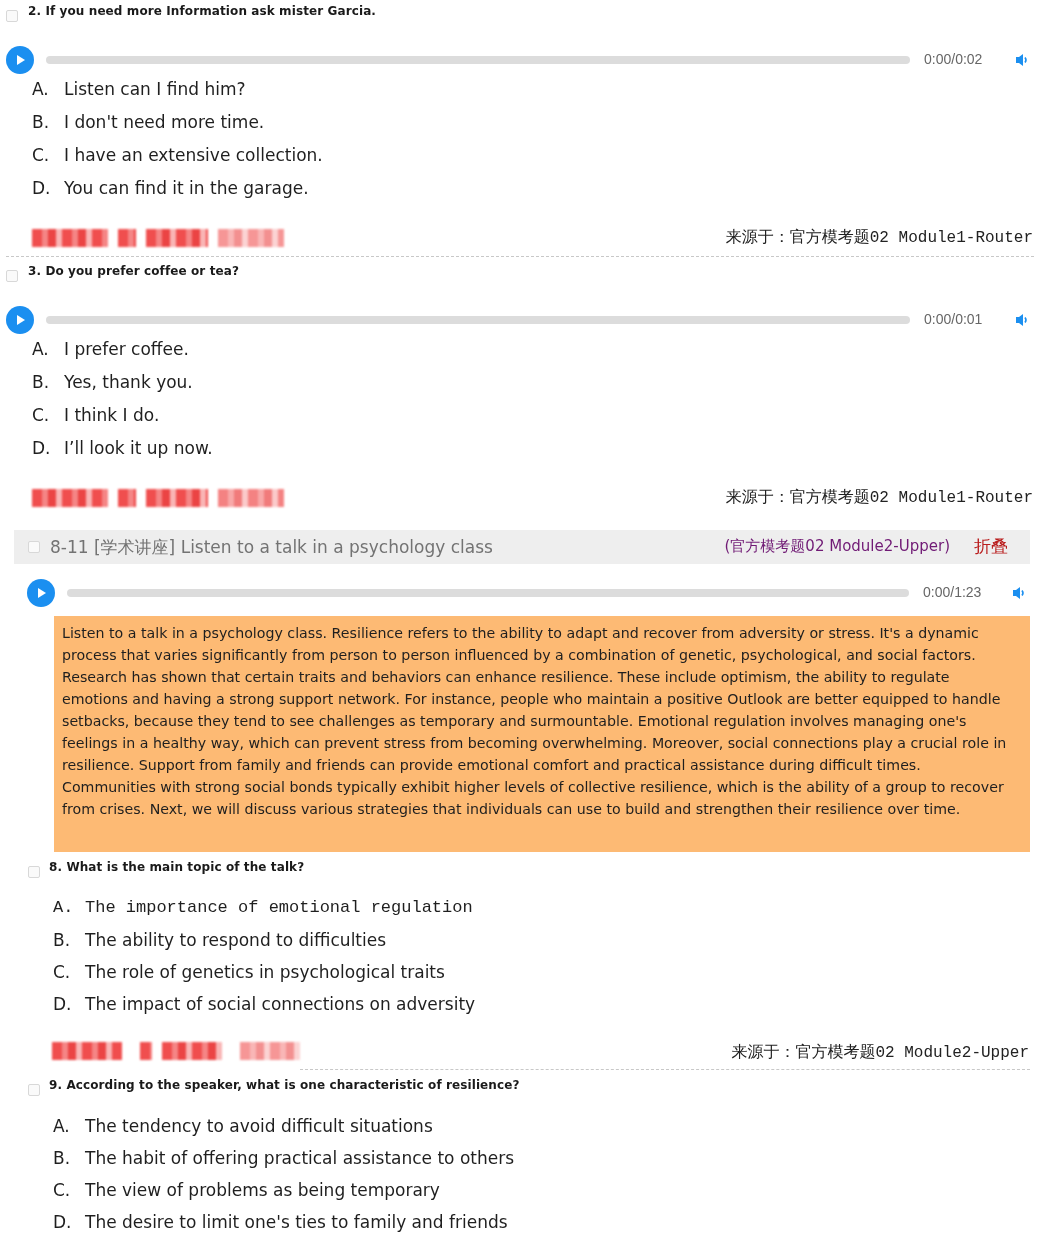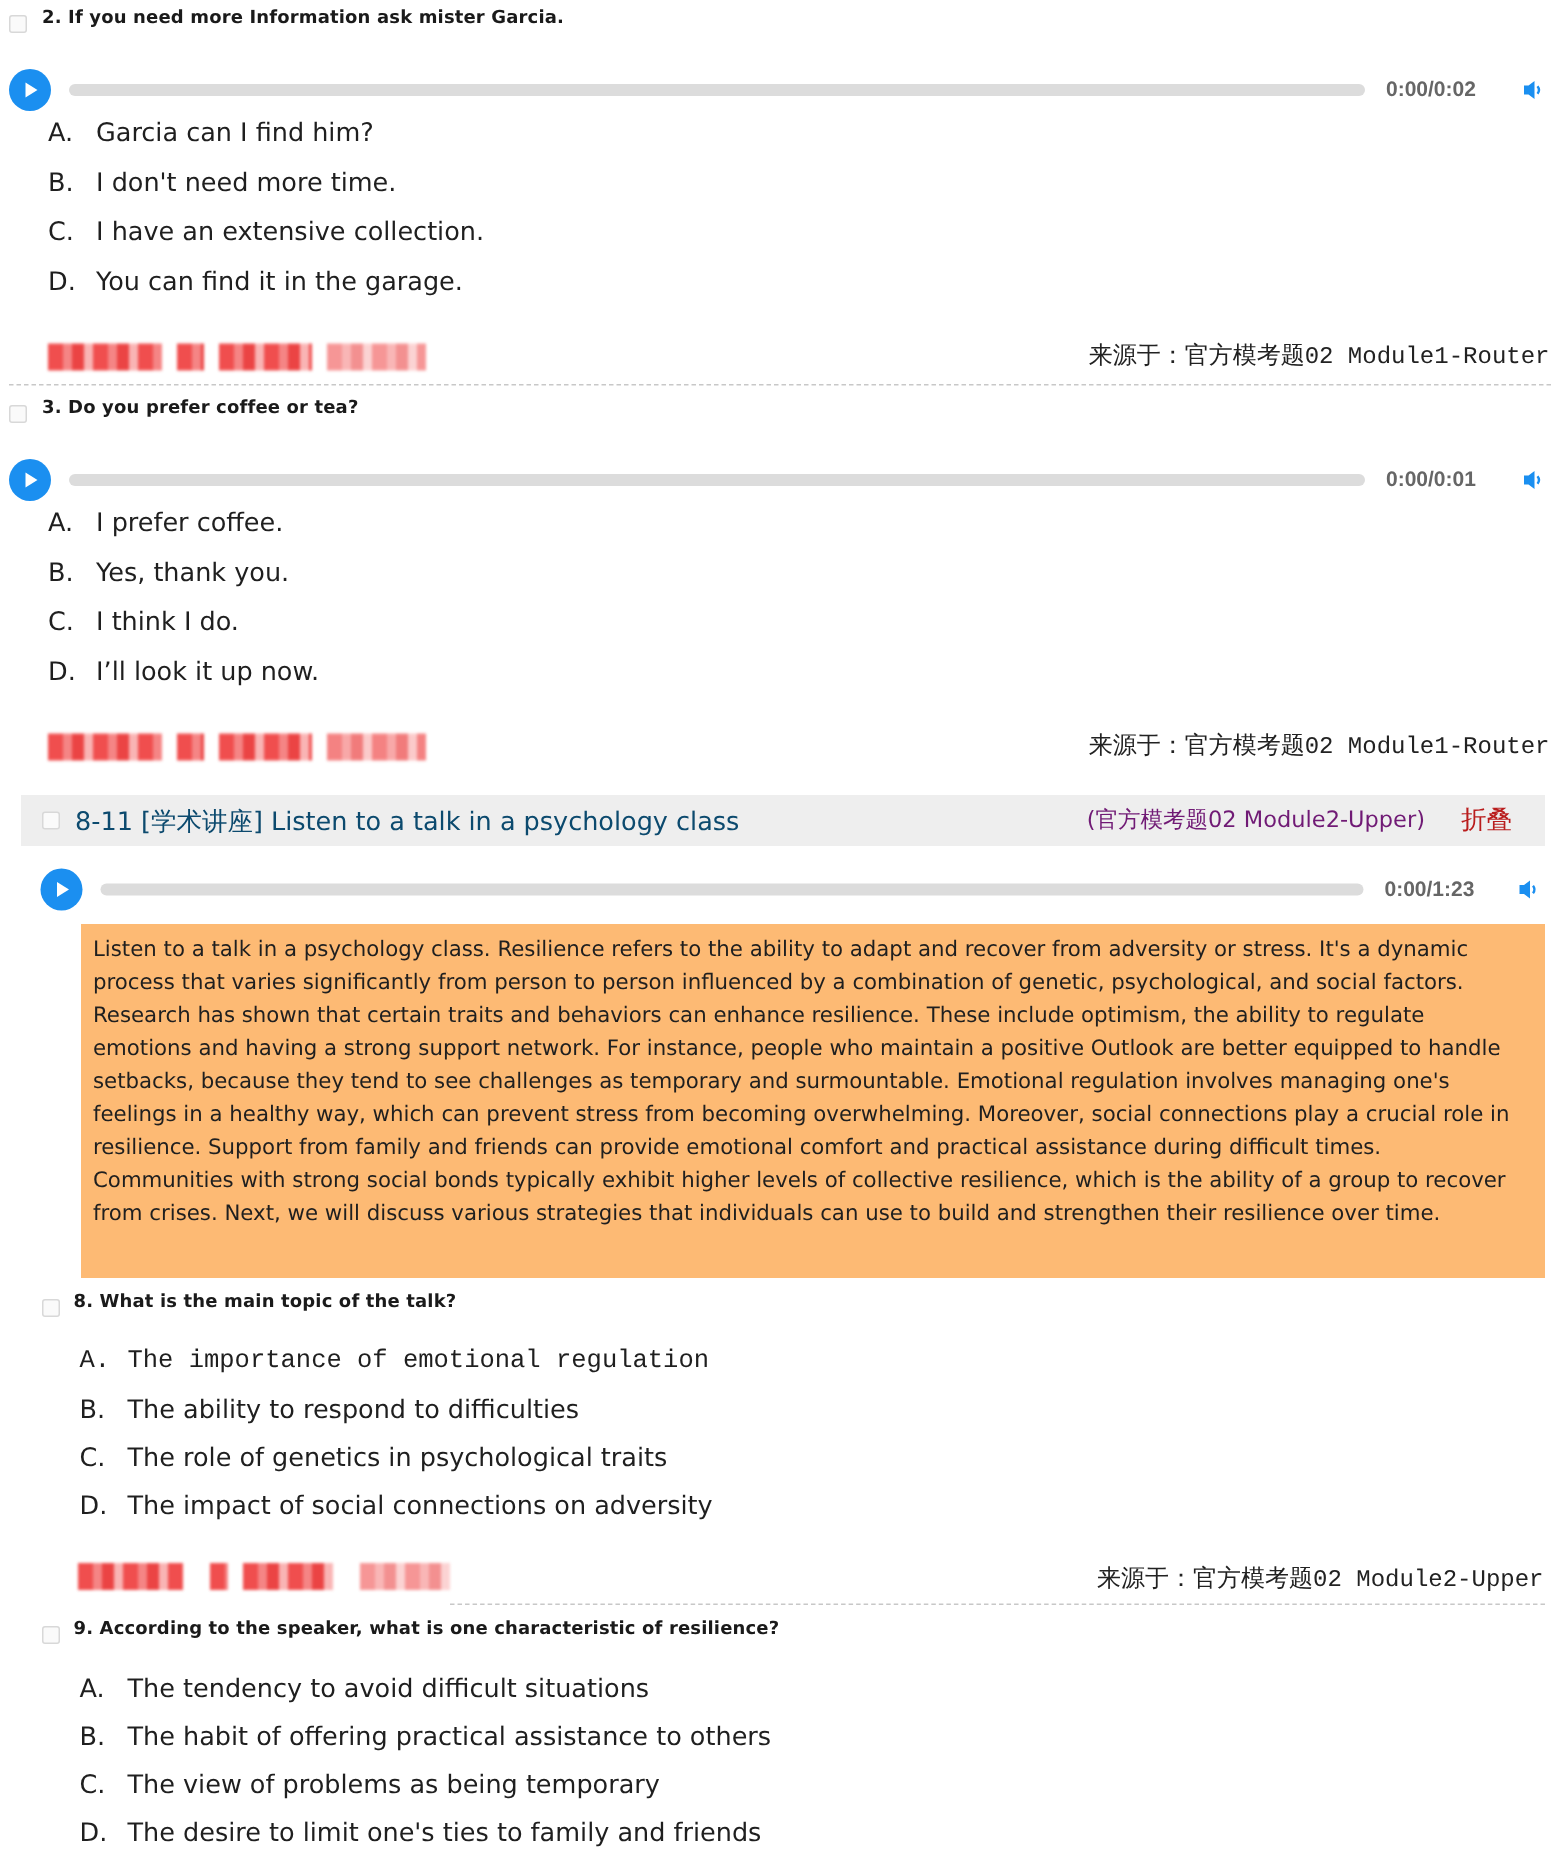--- a/index.html
+++ b/index.html
@@ -22,21 +22,21 @@
     }
     .play-btn::after {
       content: ""; position: absolute; left: 11px; top: 9px;
       border-left: 8px solid #fff; border-top: 5px solid transparent; border-bottom: 5px solid transparent;
     }
     .track {
       position: absolute; height: 8px; background: #dcdcdc; border-radius: 4px; top: 10px;
     }
     .time {
       position: absolute; top: 5px; font-size: 14px; color: #666;
-      font-family: "Liberation Sans", sans-serif; white-space: nowrap; font-weight: bold;
+      font-family: "Liberation Sans", sans-serif; white-space: nowrap;
     }
     .vol {
       position: absolute; top: 6px; width: 16px; height: 16px;
     }
 
     .option { position: absolute; font-size: 17px; color: #1f1f1f; white-space: nowrap; }
     .option .letter { display: inline-block; width: 32px; }
 
     .redact {
       position: absolute; height: 18px;
@@ -49,21 +49,21 @@
       text-align: right;
     }
     .dots {
       position: absolute; height: 0; border-top: 1px dashed #c8c8c8;
     }
 
     .group-header {
       position: absolute; left: 14px; top: 530px; width: 1016px; height: 34px;
       background: #eeeeee;
     }
-    .group-title { position: absolute; left: 36px; top: 6px; font-size: 17px; color: #0c4a6e; white-space: nowrap; }
+    .group-title { position: absolute; left: 36px; top: 6px; font-size: 17px; color: #737373; white-space: nowrap; }
     .group-source { position: absolute; right: 80px; top: 7px; font-size: 15px; color: #701a75; white-space: nowrap; }
     .fold-link { position: absolute; right: 22px; top: 5px; font-size: 17px; color: #b91c1c; cursor: pointer; }
 
     .transcript {
       position: absolute; left: 54px; top: 616px; width: 976px; height: 236px;
       background: #fdba74; padding: 6px 14px 6px 8px;
       font-size: 14.2px; line-height: 22px; color: #1f1f1f;
     }
   </style>
 </head>
@@ -76,21 +76,21 @@
   <div class="player" style="left:6px; top:46px; width:1030px;">
     <div class="play-btn"></div>
     <div class="track" style="left:40px; width:864px;"></div>
     <div class="time" style="left:918px;">0:00/0:02</div>
     <svg class="vol" style="left:1008px;" viewBox="0 0 16 16">
         <path d="M2 5h3l4-3v12l-4-3H2z" fill="#1b8ff0"></path>
         <path d="M11 5.5q2 2.5 0 5" stroke="#1b8ff0" stroke-width="1.6" fill="none"></path>
       </svg>
   </div>
 
-  <div class="option" style="left:32px; top:79px;"><span class="letter">A.</span><span>Garcia can I find him?</span></div>
+  <div class="option" style="left:32px; top:79px;"><span class="letter">A.</span><span>Listen can I find him?</span></div>
   <div class="option" style="left:32px; top:112px;"><span class="letter">B.</span><span>I don't need more time.</span></div>
   <div class="option" style="left:32px; top:145px;"><span class="letter">C.</span><span>I have an extensive collection.</span></div>
   <div class="option" style="left:32px; top:178px;"><span class="letter">D.</span><span>You can find it in the garage.</span></div>
 
   <div class="redact" style="left:32px; top:229px; width:76px;"></div>
   <div class="redact" style="left:118px; top:229px; width:18px;"></div>
   <div class="redact" style="left:146px; top:229px; width:62px;"></div>
   <div class="redact" style="left:218px; top:229px; width:66px; opacity:0.5;"></div>
   <div class="source" style="right:10px; top:227px;">来源于：官方模考题02 Module1-Router</div>
   <div class="dots" style="left:6px; top:256px; width:1028px;"></div>

